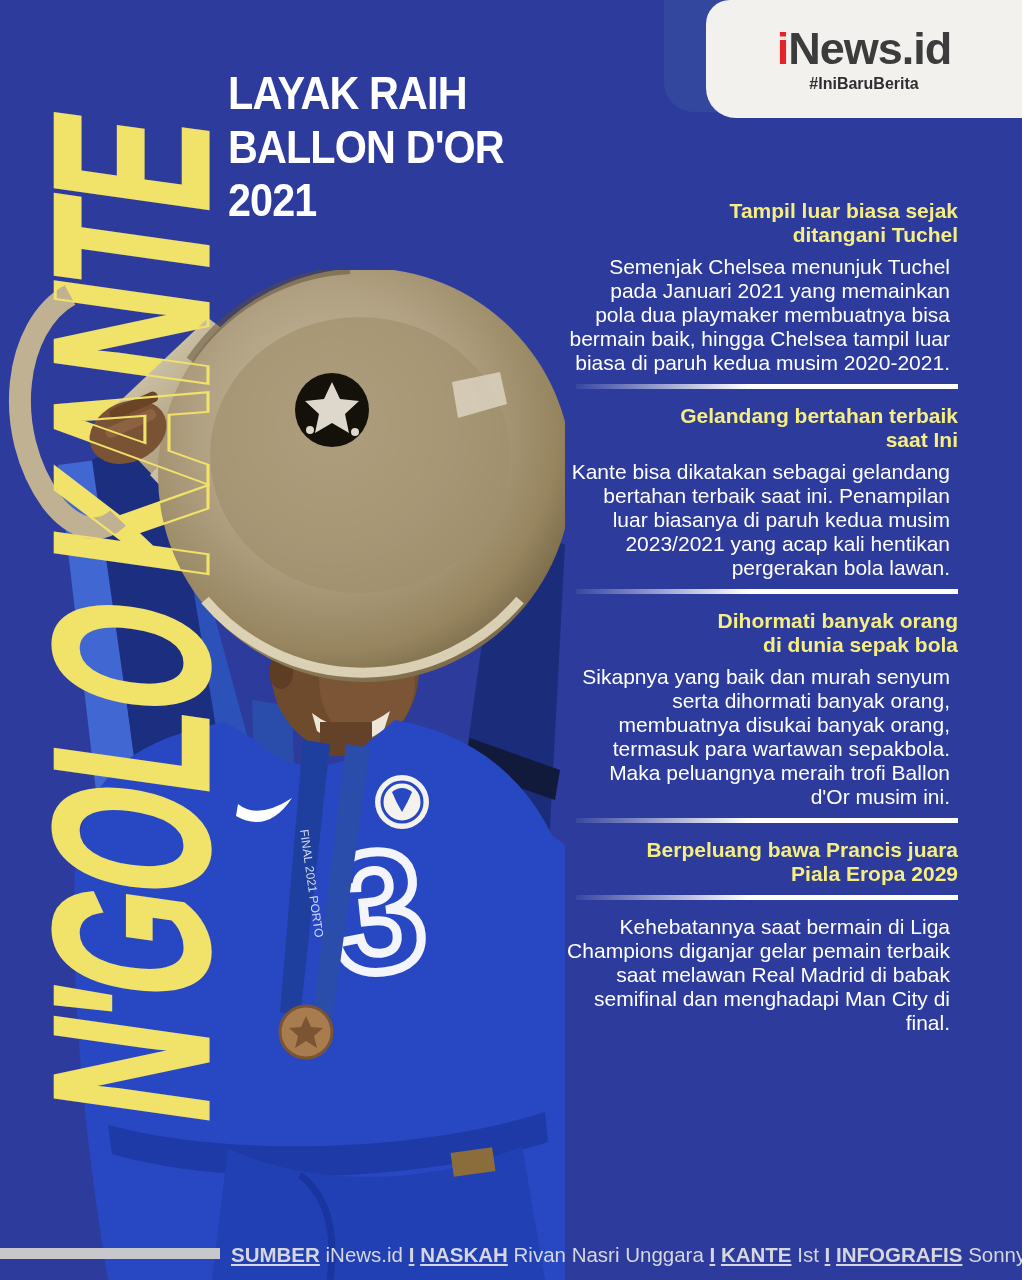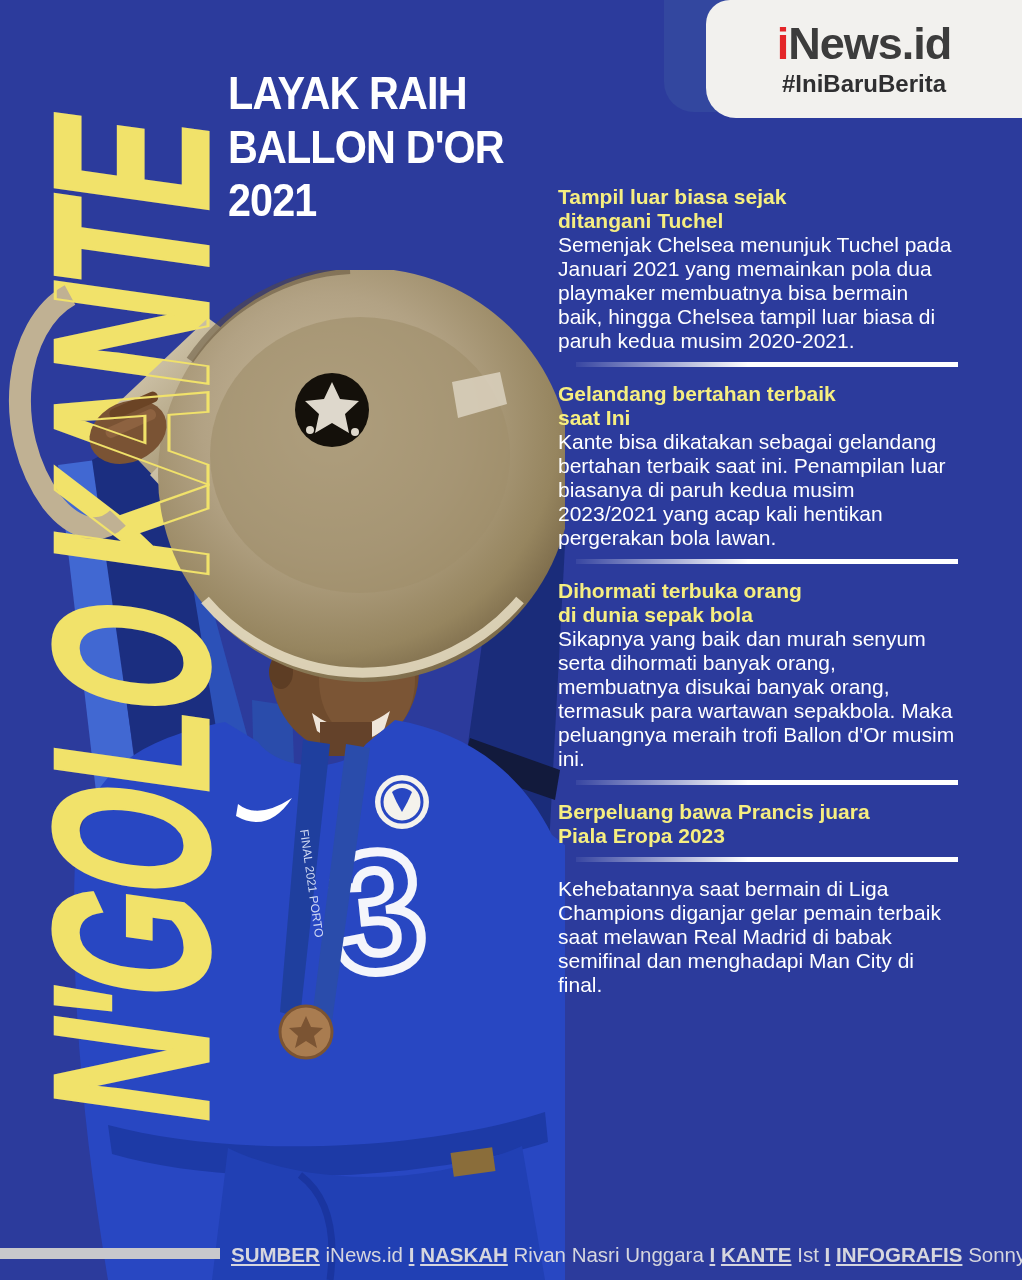--- a/index.html
+++ b/index.html
@@ -35,30 +35,30 @@
     position:absolute;left:664px;top:0;width:100px;height:112px;z-index:5;
     background:#33479f;border-radius:0 0 30px 30px;
   }
   .logo-card{
     position:absolute;left:706px;top:0;width:316px;height:118px;z-index:6;
     background:#f2f1ee;border-radius:24px 0 0 30px;
     display:flex;flex-direction:column;align-items:center;justify-content:center;
   }
   .logo-brand{font-weight:bold;font-size:45px;line-height:1;color:#3c3c3c;letter-spacing:-1px;}
   .logo-brand .red{color:#e42528;}
-  .logo-tagline{font-weight:bold;font-size:24px;color:#2f2f31;margin-top:4px;letter-spacing:0;}
+  .logo-tagline{font-weight:bold;font-size:16px;color:#2f2f31;margin-top:4px;letter-spacing:0;}
   
   .right-col{
-    position:absolute;left:558px;top:185px;width:400px;z-index:5;
-    text-align:left;color:#ffffff;font-size:21px;line-height:24px;
+    position:absolute;left:558px;top:199px;width:400px;z-index:5;
+    text-align:right;color:#ffffff;font-size:21px;line-height:24px;
   }
   .sec-heading{
     color:#f6ee80;font-weight:bold;white-space:pre-line;margin:0;
   }
-  .sec-body{margin:0;}
+  .sec-body{margin:8px;}
   .divider{
     height:5px;width:382px;margin:9px 0 15px auto;
     background:linear-gradient(to left,#ffffff 55%,rgba(255,255,255,0.06));
   }
   
   .footer{position:absolute;left:0;top:1240px;width:1022px;height:30px;z-index:6;}
   .footer-bar{
     position:absolute;left:0;top:8px;width:220px;height:11px;background:#c8c8cc;
   }
   .footer-text{
@@ -169,27 +169,27 @@
     <p class="sec-heading">Tampil luar biasa sejak
 ditangani Tuchel</p>
     <p class="sec-body">Semenjak Chelsea menunjuk Tuchel pada Januari 2021 yang memainkan pola dua playmaker membuatnya bisa bermain baik, hingga Chelsea tampil luar biasa di paruh kedua musim 2020-2021.</p>
     <div class="divider"></div>
 
     <p class="sec-heading">Gelandang bertahan terbaik
 saat Ini</p>
     <p class="sec-body">Kante bisa dikatakan sebagai gelandang bertahan terbaik saat ini. Penampilan luar biasanya di paruh kedua musim 2023/2021 yang acap kali hentikan pergerakan bola lawan.</p>
     <div class="divider"></div>
 
-    <p class="sec-heading">Dihormati terbuka orang
+    <p class="sec-heading">Dihormati banyak orang
 di dunia sepak bola</p>
     <p class="sec-body">Sikapnya yang baik dan murah senyum serta dihormati banyak orang, membuatnya disukai banyak orang, termasuk para wartawan sepakbola. Maka peluangnya meraih trofi Ballon d'Or musim ini.</p>
     <div class="divider"></div>
 
     <p class="sec-heading">Berpeluang bawa Prancis juara
-Piala Eropa 2023</p>
+Piala Eropa 2029</p>
     <div class="divider"></div>
 
     <p class="sec-body">Kehebatannya saat bermain di Liga Champions diganjar gelar pemain terbaik saat melawan Real Madrid di babak semifinal dan menghadapi Man City di final.</p>
   </div>
 
   <div class="footer">
     <div class="footer-bar"></div>
     <div class="footer-text">
       <b>SUMBER</b>
       <span>iNews.id</span>

